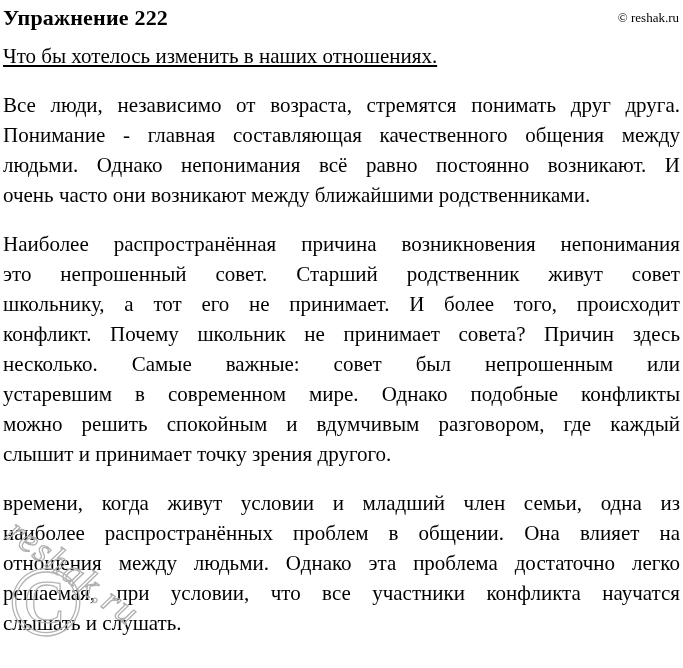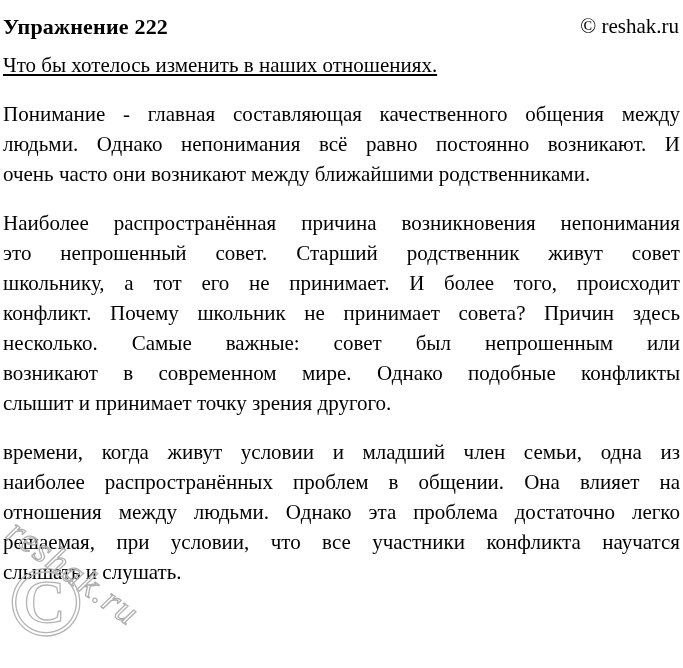--- a/index.html
+++ b/index.html
@@ -10,30 +10,30 @@
     background: #ffffff;
     font-family: "Liberation Serif", serif;
     color: #000000;
     overflow: hidden;
     box-sizing: border-box;
   }
   .header {
     display: flex;
     justify-content: space-between;
     align-items: flex-start;
-    padding: 13px 4px 0 3px;
+    padding: 4px 4px 0 3px;
   }
   .title {
     font-weight: bold;
     font-size: 22px;
     line-height: 27px;
     letter-spacing: 0.2px;
   }
   .copyright {
-    font-size: 21px;
+    font-size: 13px;
     line-height: 27px;
   }
   .subtitle {
     font-size: 21px;
     line-height: 30px;
     margin: 10px 4px 0 3px;
     text-decoration: underline;
   }
   .body-text { margin: 0 3px; }
   .para {
@@ -83,31 +83,33 @@
 
   <div class="header">
     <div class="title">Упражнение 222</div>
     <div class="copyright">© reshak.ru</div>
   </div>
 
   <div class="subtitle">Что бы хотелось изменить в наших отношениях.</div>
 
   <div class="body-text">
       <div class="para">
+        <div class="line">Все люди, независимо от возраста, стремятся понимать друг друга.</div>
         <div class="line">Понимание - главная составляющая качественного общения между</div>
         <div class="line">людьми. Однако непонимания всё равно постоянно возникают. И</div>
         <div class="line last">очень часто они возникают между ближайшими родственниками.</div>
       </div>
       <div class="para">
         <div class="line">Наиболее распространённая причина возникновения непонимания</div>
         <div class="line">это непрошенный совет. Старший родственник живут совет</div>
         <div class="line">школьнику, а тот его не принимает. И более того, происходит</div>
         <div class="line">конфликт. Почему школьник не принимает совета? Причин здесь</div>
         <div class="line">несколько. Самые важные: совет был непрошенным или</div>
-        <div class="line">возникают в современном мире. Однако подобные конфликты</div>
+        <div class="line">устаревшим в современном мире. Однако подобные конфликты</div>
+        <div class="line">можно решить спокойным и вдумчивым разговором, где каждый</div>
         <div class="line last">слышит и принимает точку зрения другого.</div>
       </div>
       <div class="para">
         <div class="line">времени, когда живут условии и младший член семьи, одна из</div>
         <div class="line">наиболее распространённых проблем в общении. Она влияет на</div>
         <div class="line">отношения между людьми. Однако эта проблема достаточно легко</div>
         <div class="line">решаемая, при условии, что все участники конфликта научатся</div>
         <div class="line last">слышать и слушать.</div>
       </div>
     </div>

